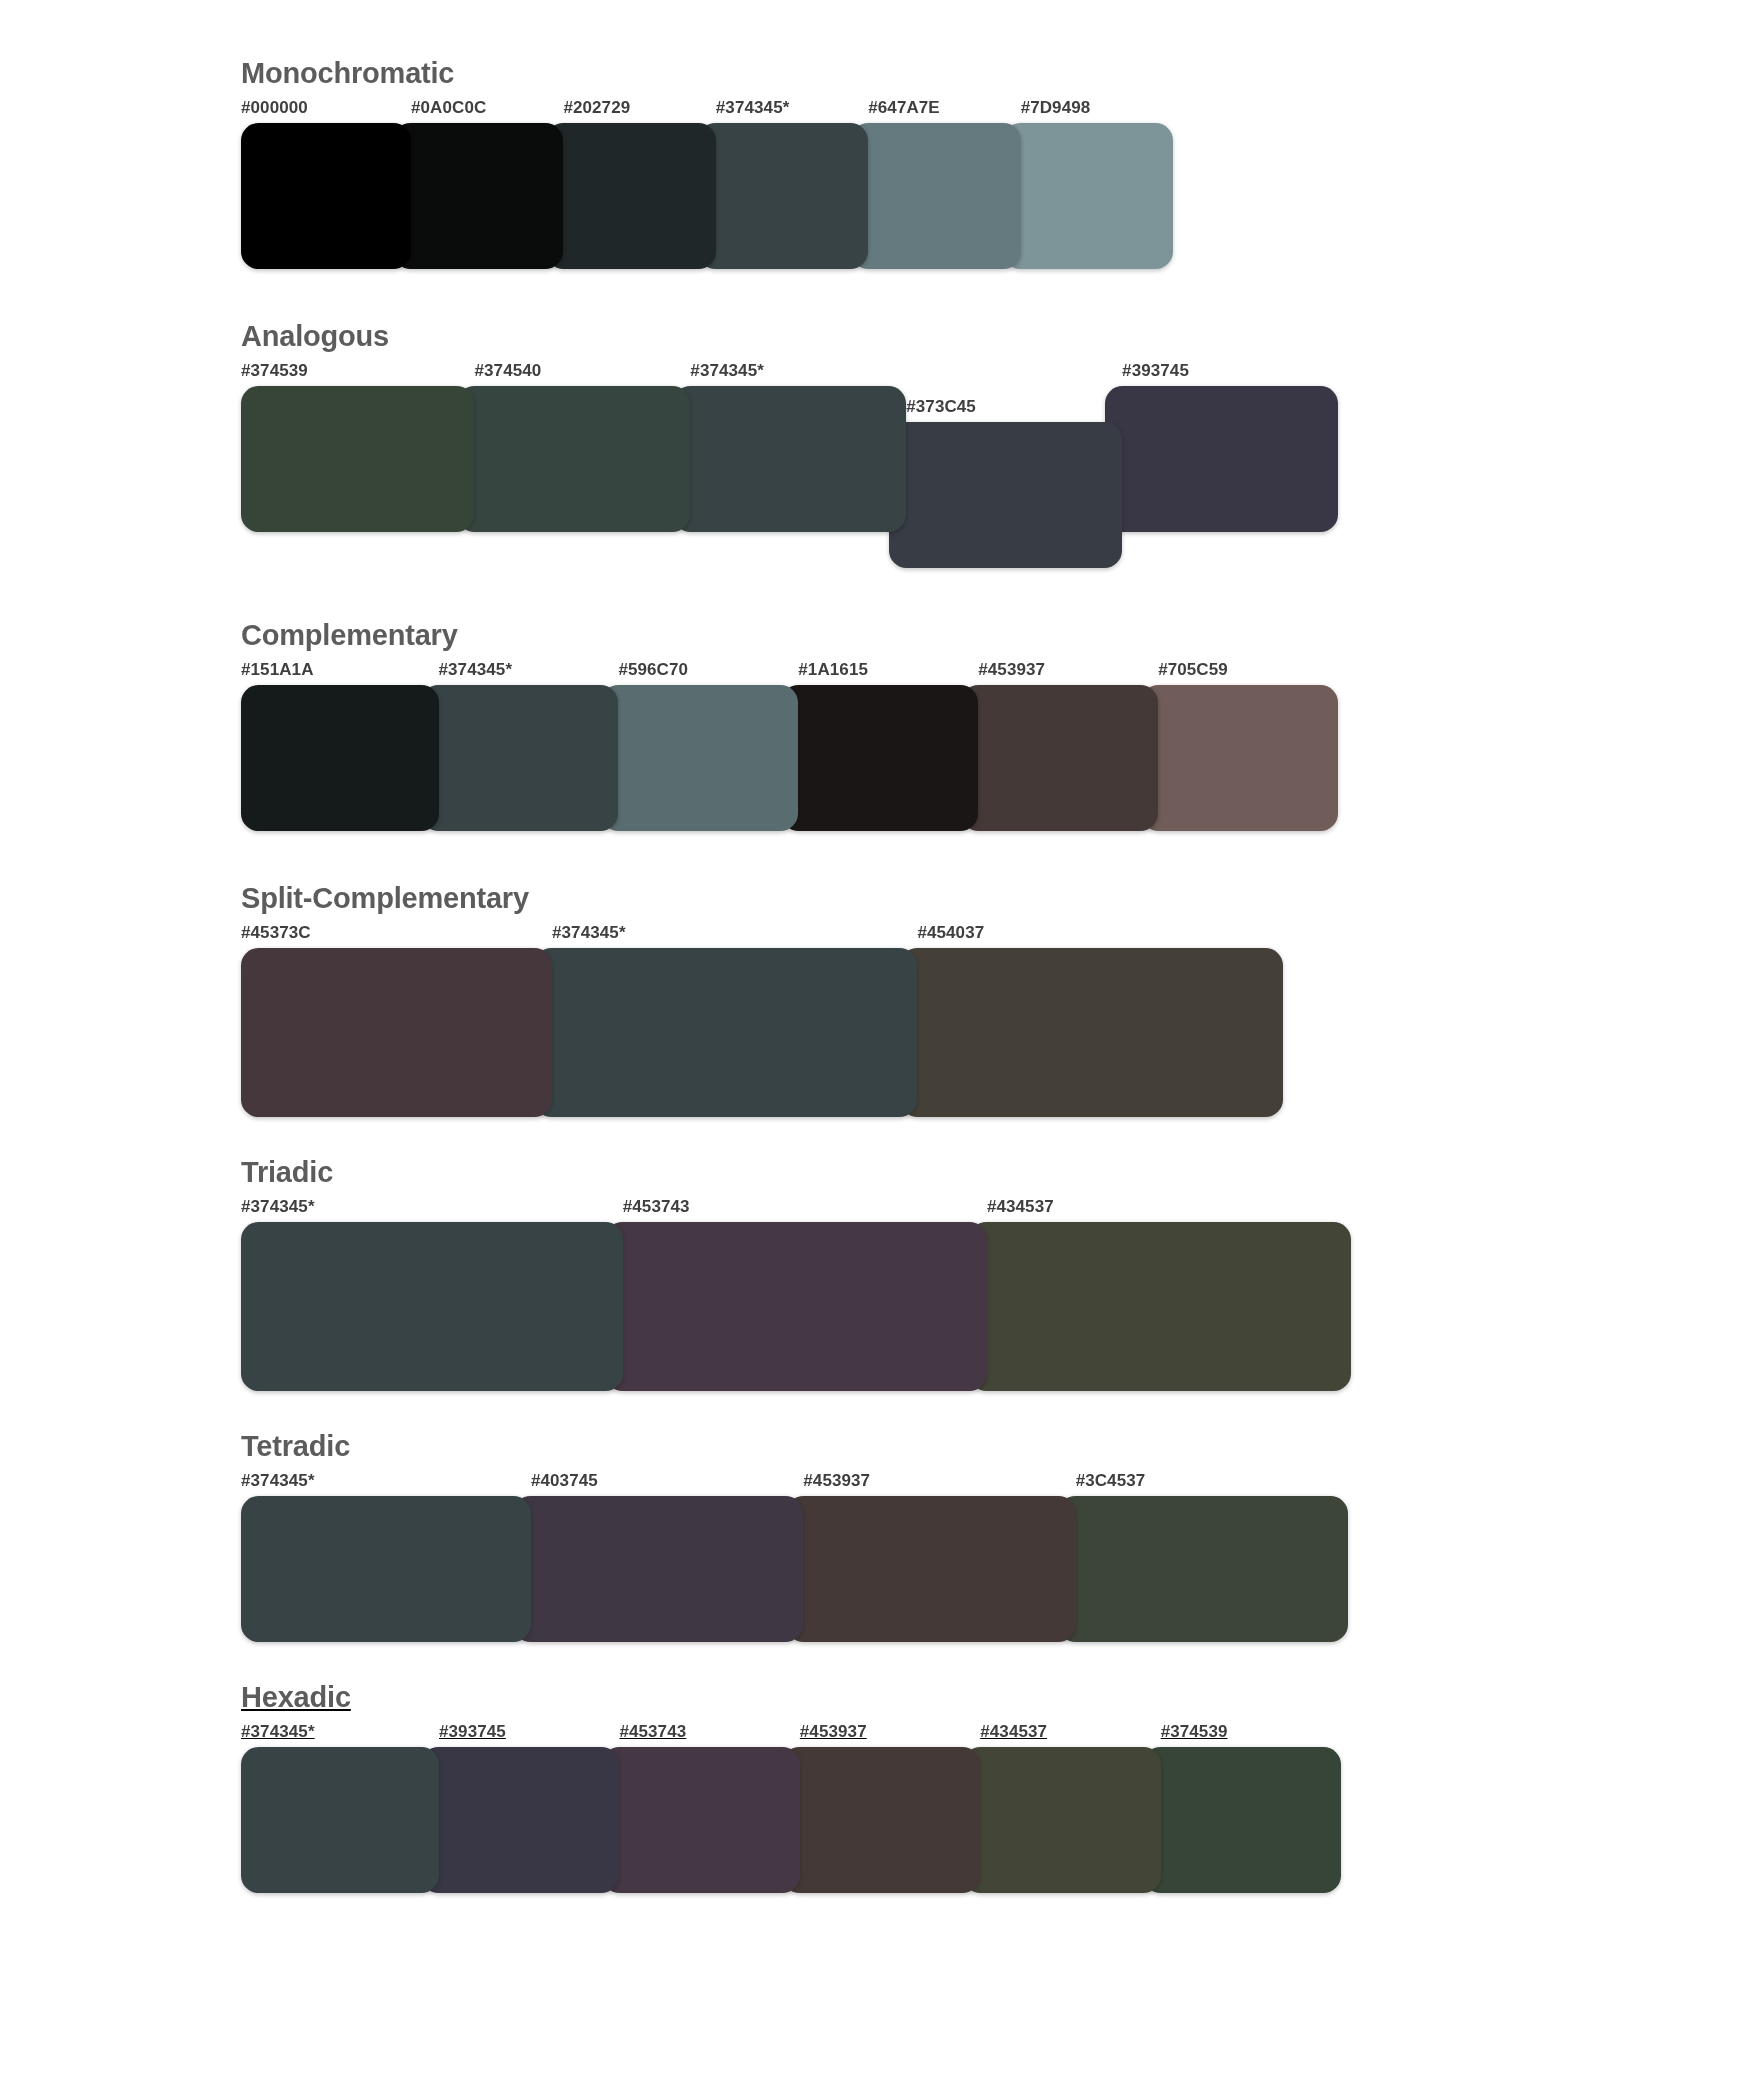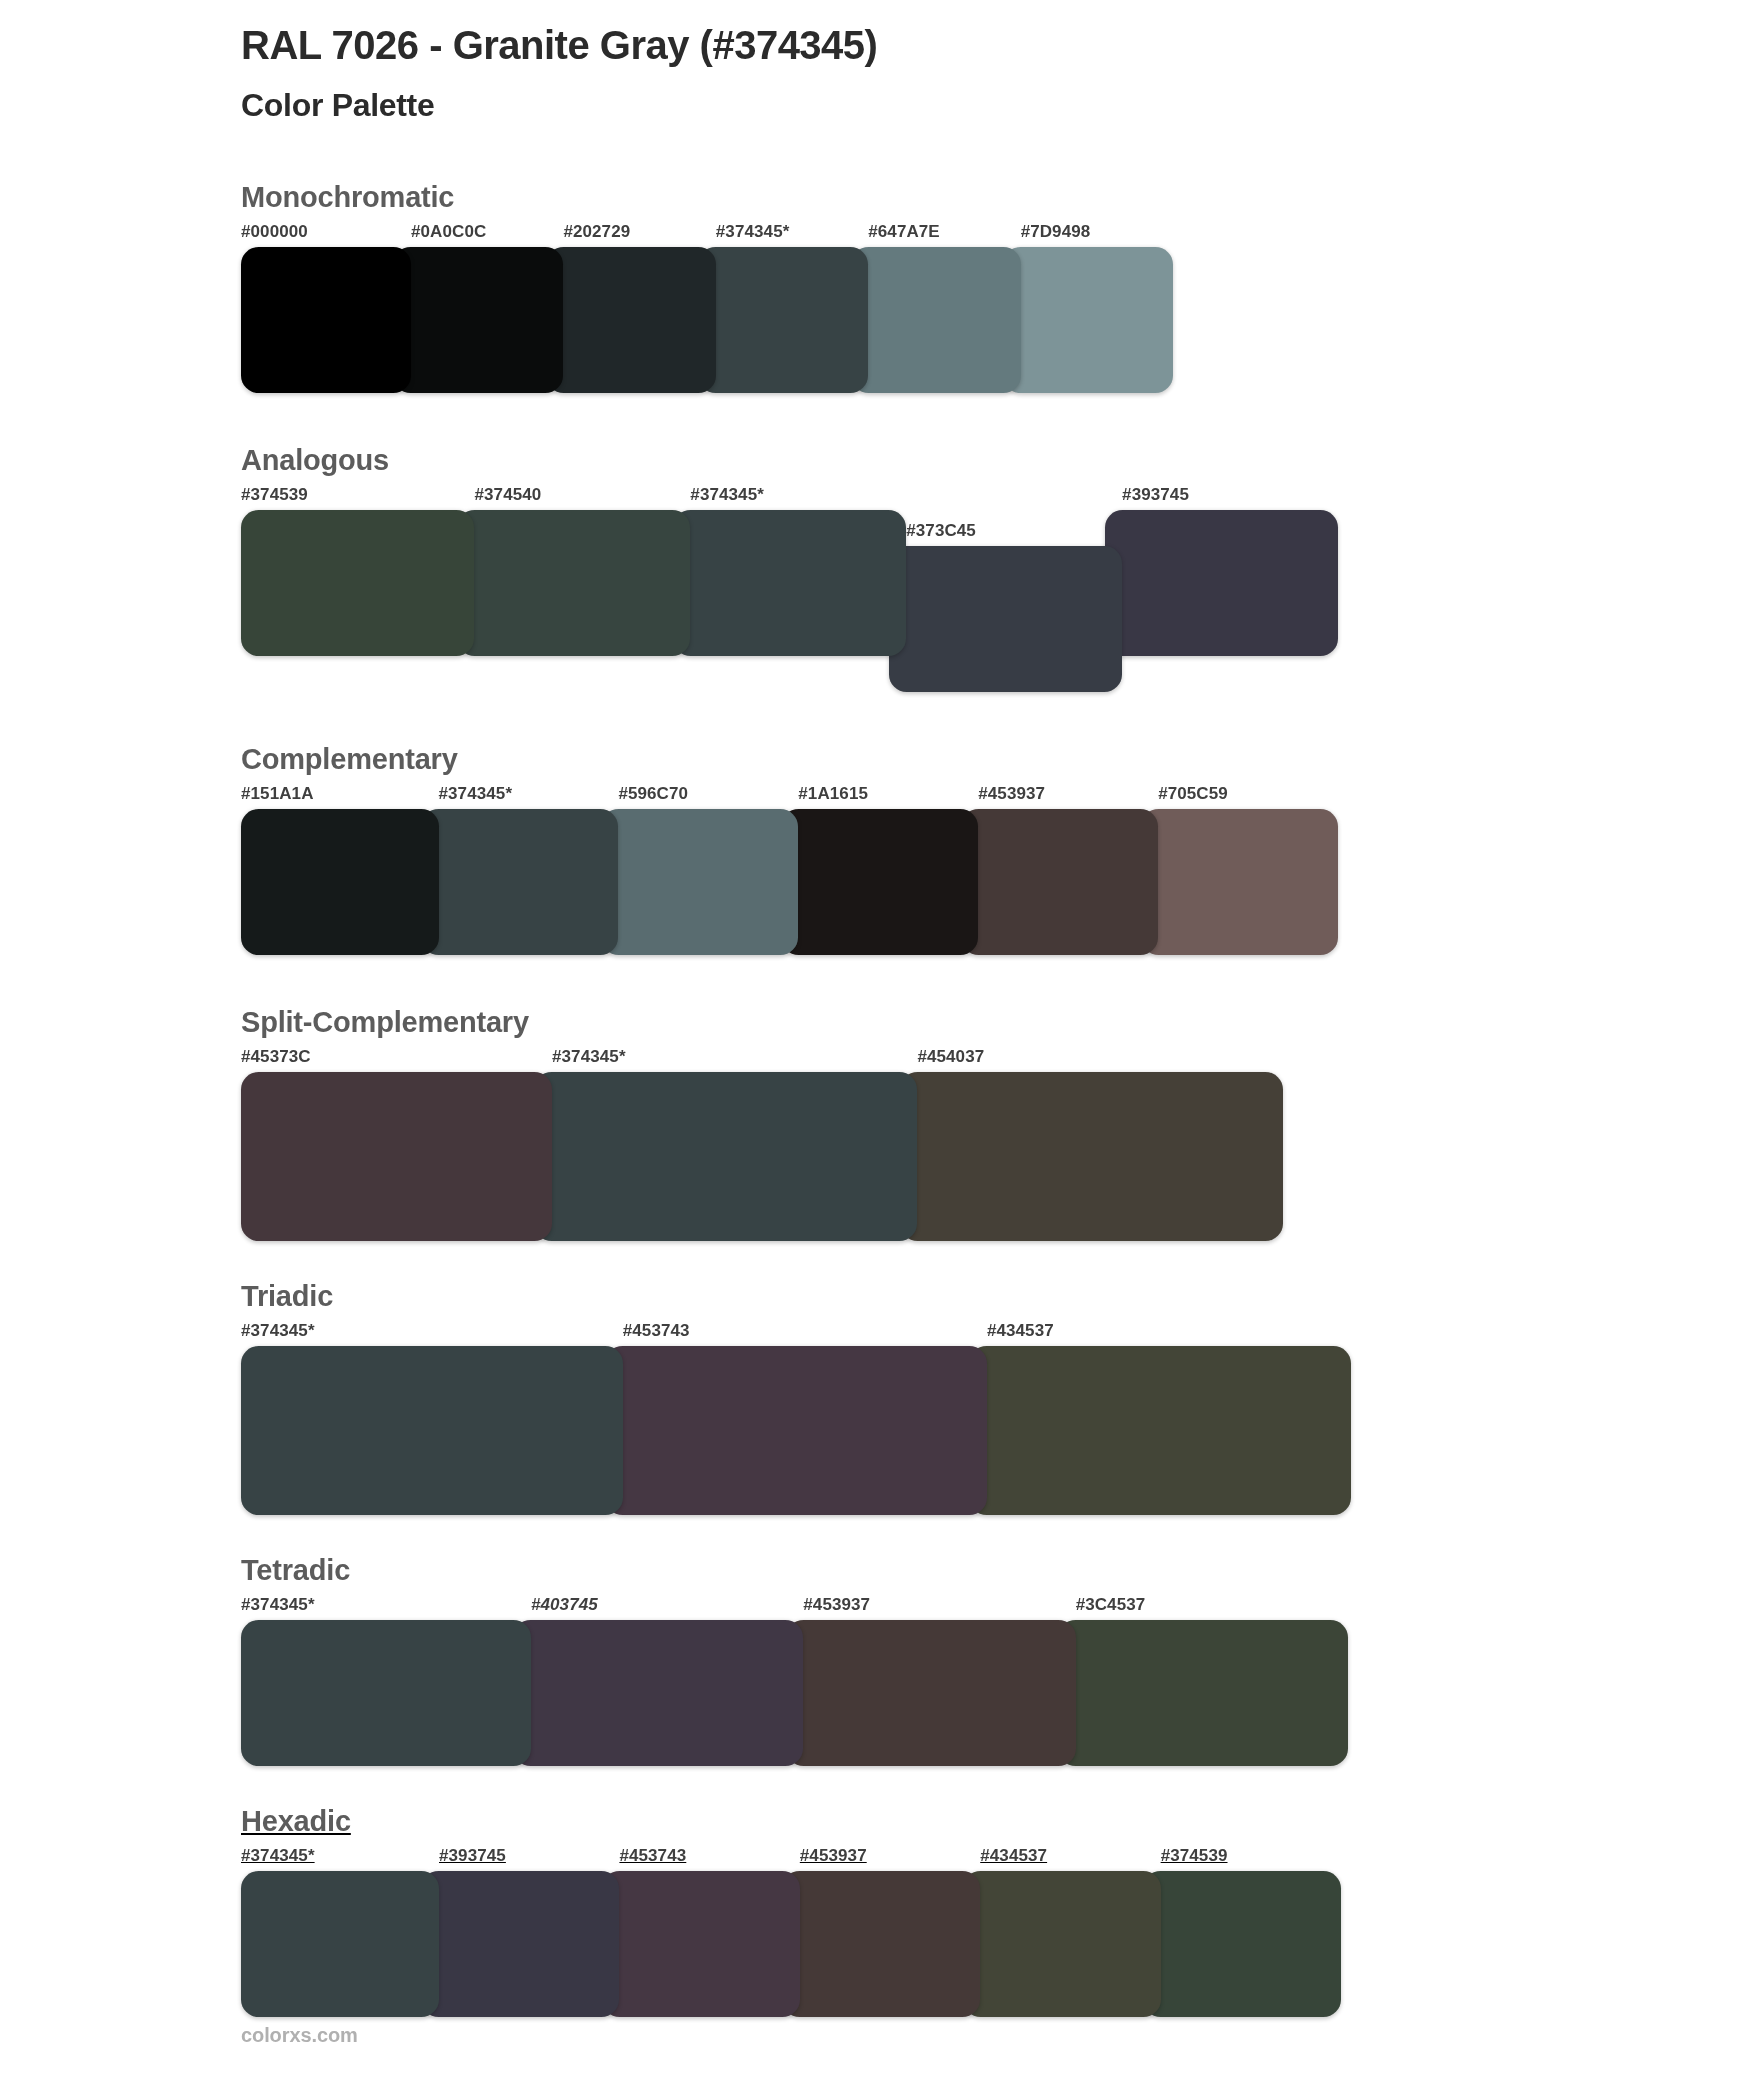--- a/index.html
+++ b/index.html
@@ -116,24 +116,20 @@
     font-weight: bold;
     color: #b0b0b0;
     letter-spacing: -0.1px;
   }
 </style>
 </head>
 <body>
 
 <div class="page">
 
-  <div class="header">
-    <h1 class="page-title">RAL 7026 - Granite Gray (#374345)</h1>
-    <h2 class="page-subtitle">Color Palette</h2>
-  </div>
 
   <div class="sections">
       <div class="section sec-mono">
         <div class="section-title">Monochromatic</div>
         <div class="swatch-row" style="width: 1082px;">
           <div class="swatch" style="width: 170px; z-index: 7;">
             <div class="swatch-label">#000000</div>
             <div class="swatch-chip" style="background: rgb(0, 0, 0);"></div>
           </div>
           <div class="swatch" style="width: 170px; margin-left: -17.6px; z-index: 6;">
@@ -246,21 +242,21 @@
           </div>
         </div>
       </div>
       <div class="section sec-tetradic">
         <div class="section-title">Tetradic</div>
         <div class="swatch-row" style="width: 1107px;">
           <div class="swatch" style="width: 290px; z-index: 4;">
             <div class="swatch-label">#374345*</div>
             <div class="swatch-chip" style="background: rgb(55, 67, 69);"></div>
           </div>
-          <div class="swatch" style="width: 290px; margin-left: -17.6px; z-index: 3; font-style: italic;">
+          <div class="swatch" style="width: 290px; margin-left: -17.6px; z-index: 3;">
             <div class="swatch-label" style="padding-left: 17.6px;">#403745</div>
             <div class="swatch-chip" style="background: rgb(64, 55, 69);"></div>
           </div>
           <div class="swatch" style="width: 290px; margin-left: -17.6px; z-index: 2;">
             <div class="swatch-label" style="padding-left: 17.6px;">#453937</div>
             <div class="swatch-chip" style="background: rgb(69, 57, 55);"></div>
           </div>
           <div class="swatch" style="width: 290px; margin-left: -17.6px; z-index: 1;">
             <div class="swatch-label" style="padding-left: 17.6px;">#3C4537</div>
             <div class="swatch-chip" style="background: rgb(60, 69, 55);"></div>

